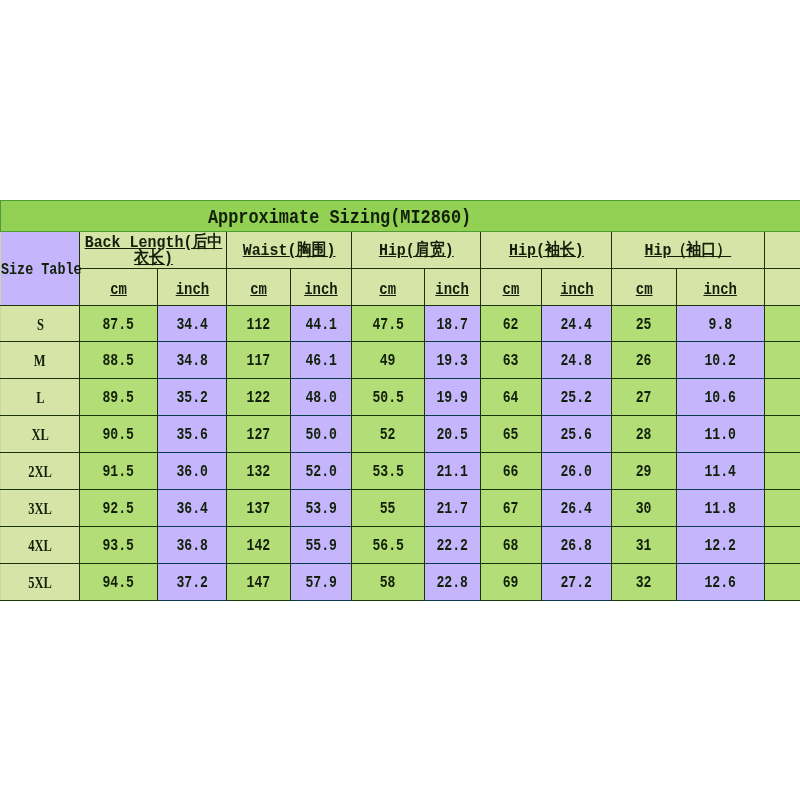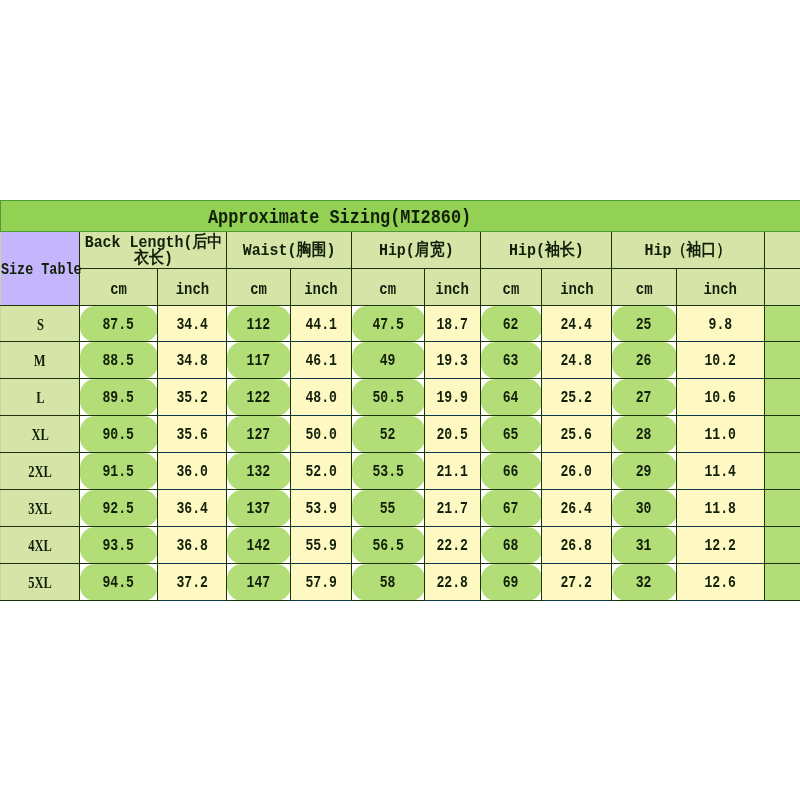--- a/index.html
+++ b/index.html
@@ -19,35 +19,35 @@
   table.sizing td{border:1px solid #1c330a;padding:0;text-align:center;vertical-align:middle;
     font-weight:bold;color:#12200a;}
   
   table.sizing td > span.t{display:inline-block;transform:scaleX(0.82);transform-origin:center center;
     white-space:nowrap;position:relative;top:1px;}
 
   table.sizing td.title-cell{background:#93d154;height:30px;font-size:19.5px;text-align:left;
     white-space:nowrap;padding-left:207px;border-color:#4d9c35;}
   table.sizing td.title-cell > span.t{transform:scaleX(0.865);transform-origin:left center;top:2px;}
 
-  table.sizing td.hdr{background:#d6e4a8;font-size:17px;line-height:16px;}
+  table.sizing td.hdr{background:#d6e4a8;font-size:17px;line-height:16px;text-decoration:underline;}
   table.sizing td.hdr > span.t{white-space:normal;display:block;width:113%;margin-left:-6.5%;}
   table.sizing td.hdr-group{height:36px;}
   table.sizing td.hdr-group > span.t{transform:scaleX(0.88);}
   table.sizing td.hdr-unit{height:36px;}
   table.sizing td.hdr-unit > span.t{top:3px;}
 
   table.sizing td.sizecol{background:#c4b5fd;font-size:17px;border-left-color:#c9d5a3;}
   table.sizing td.sizecol > span.t{transform:scaleX(0.79);transform-origin:left center;}
 
   table.sizing td.sizeval{background:#d6e4a8;font-family:"Liberation Serif","DejaVu Serif",serif;font-size:16px;border-left-color:#c9d5a3;}
   table.sizing td.sizeval > span.t{transform:scaleX(0.78);}
 
-  table.sizing td.cm{background:#b3dd76;font-size:16px;border-radius:15px;}
-  table.sizing td.inch{background:#fef9c3;font-size:16px;border-top-color:#0b3a4a;border-bottom-color:#0b3a4a;margin-top:28px;}
+  table.sizing td.cm{background:#b3dd76;font-size:16px;}
+  table.sizing td.inch{background:#c4b5fd;font-size:16px;border-top-color:#0b3a4a;border-bottom-color:#0b3a4a;margin-top:28px;}
   table.sizing td.blank{background:#b3dd76;}
   table.sizing tr.row td{height:36px;}
   table.sizing tr.row:nth-of-type(4) td{height:35px;}
 </style>
 </head>
 <body>
 
 <div id="page">
   <div id="table-wrap">
     <table class="sizing">

